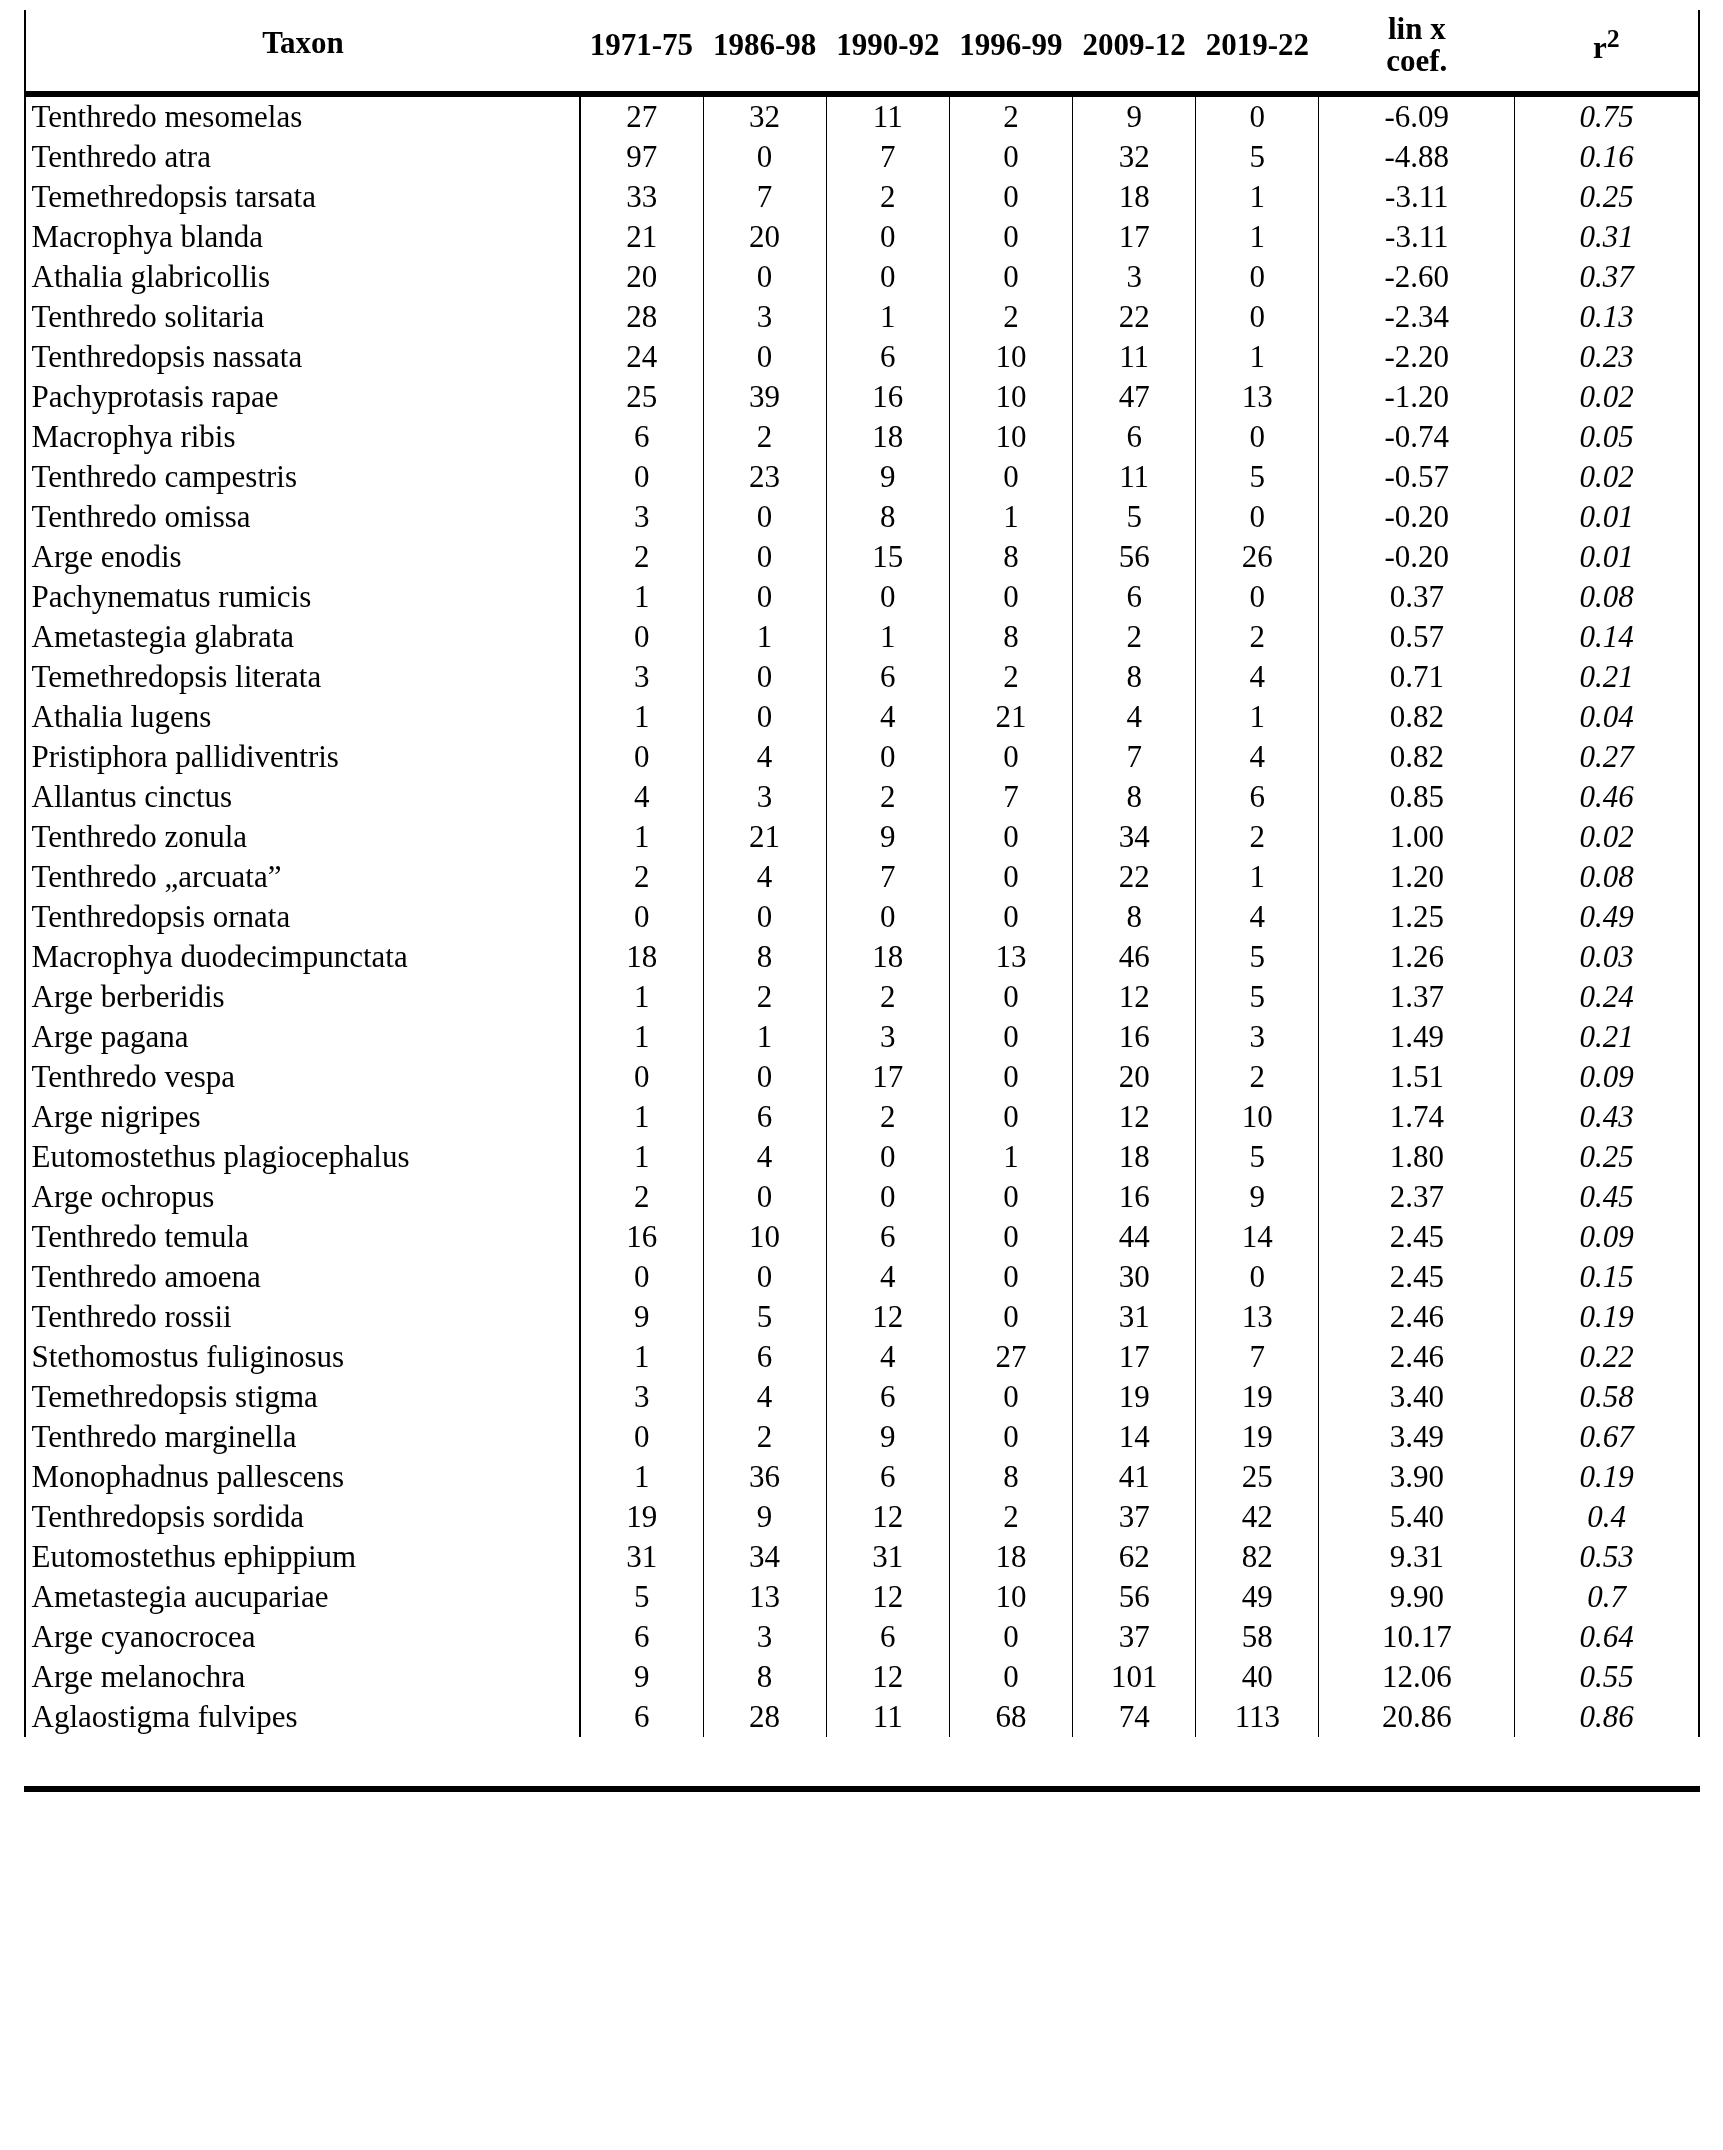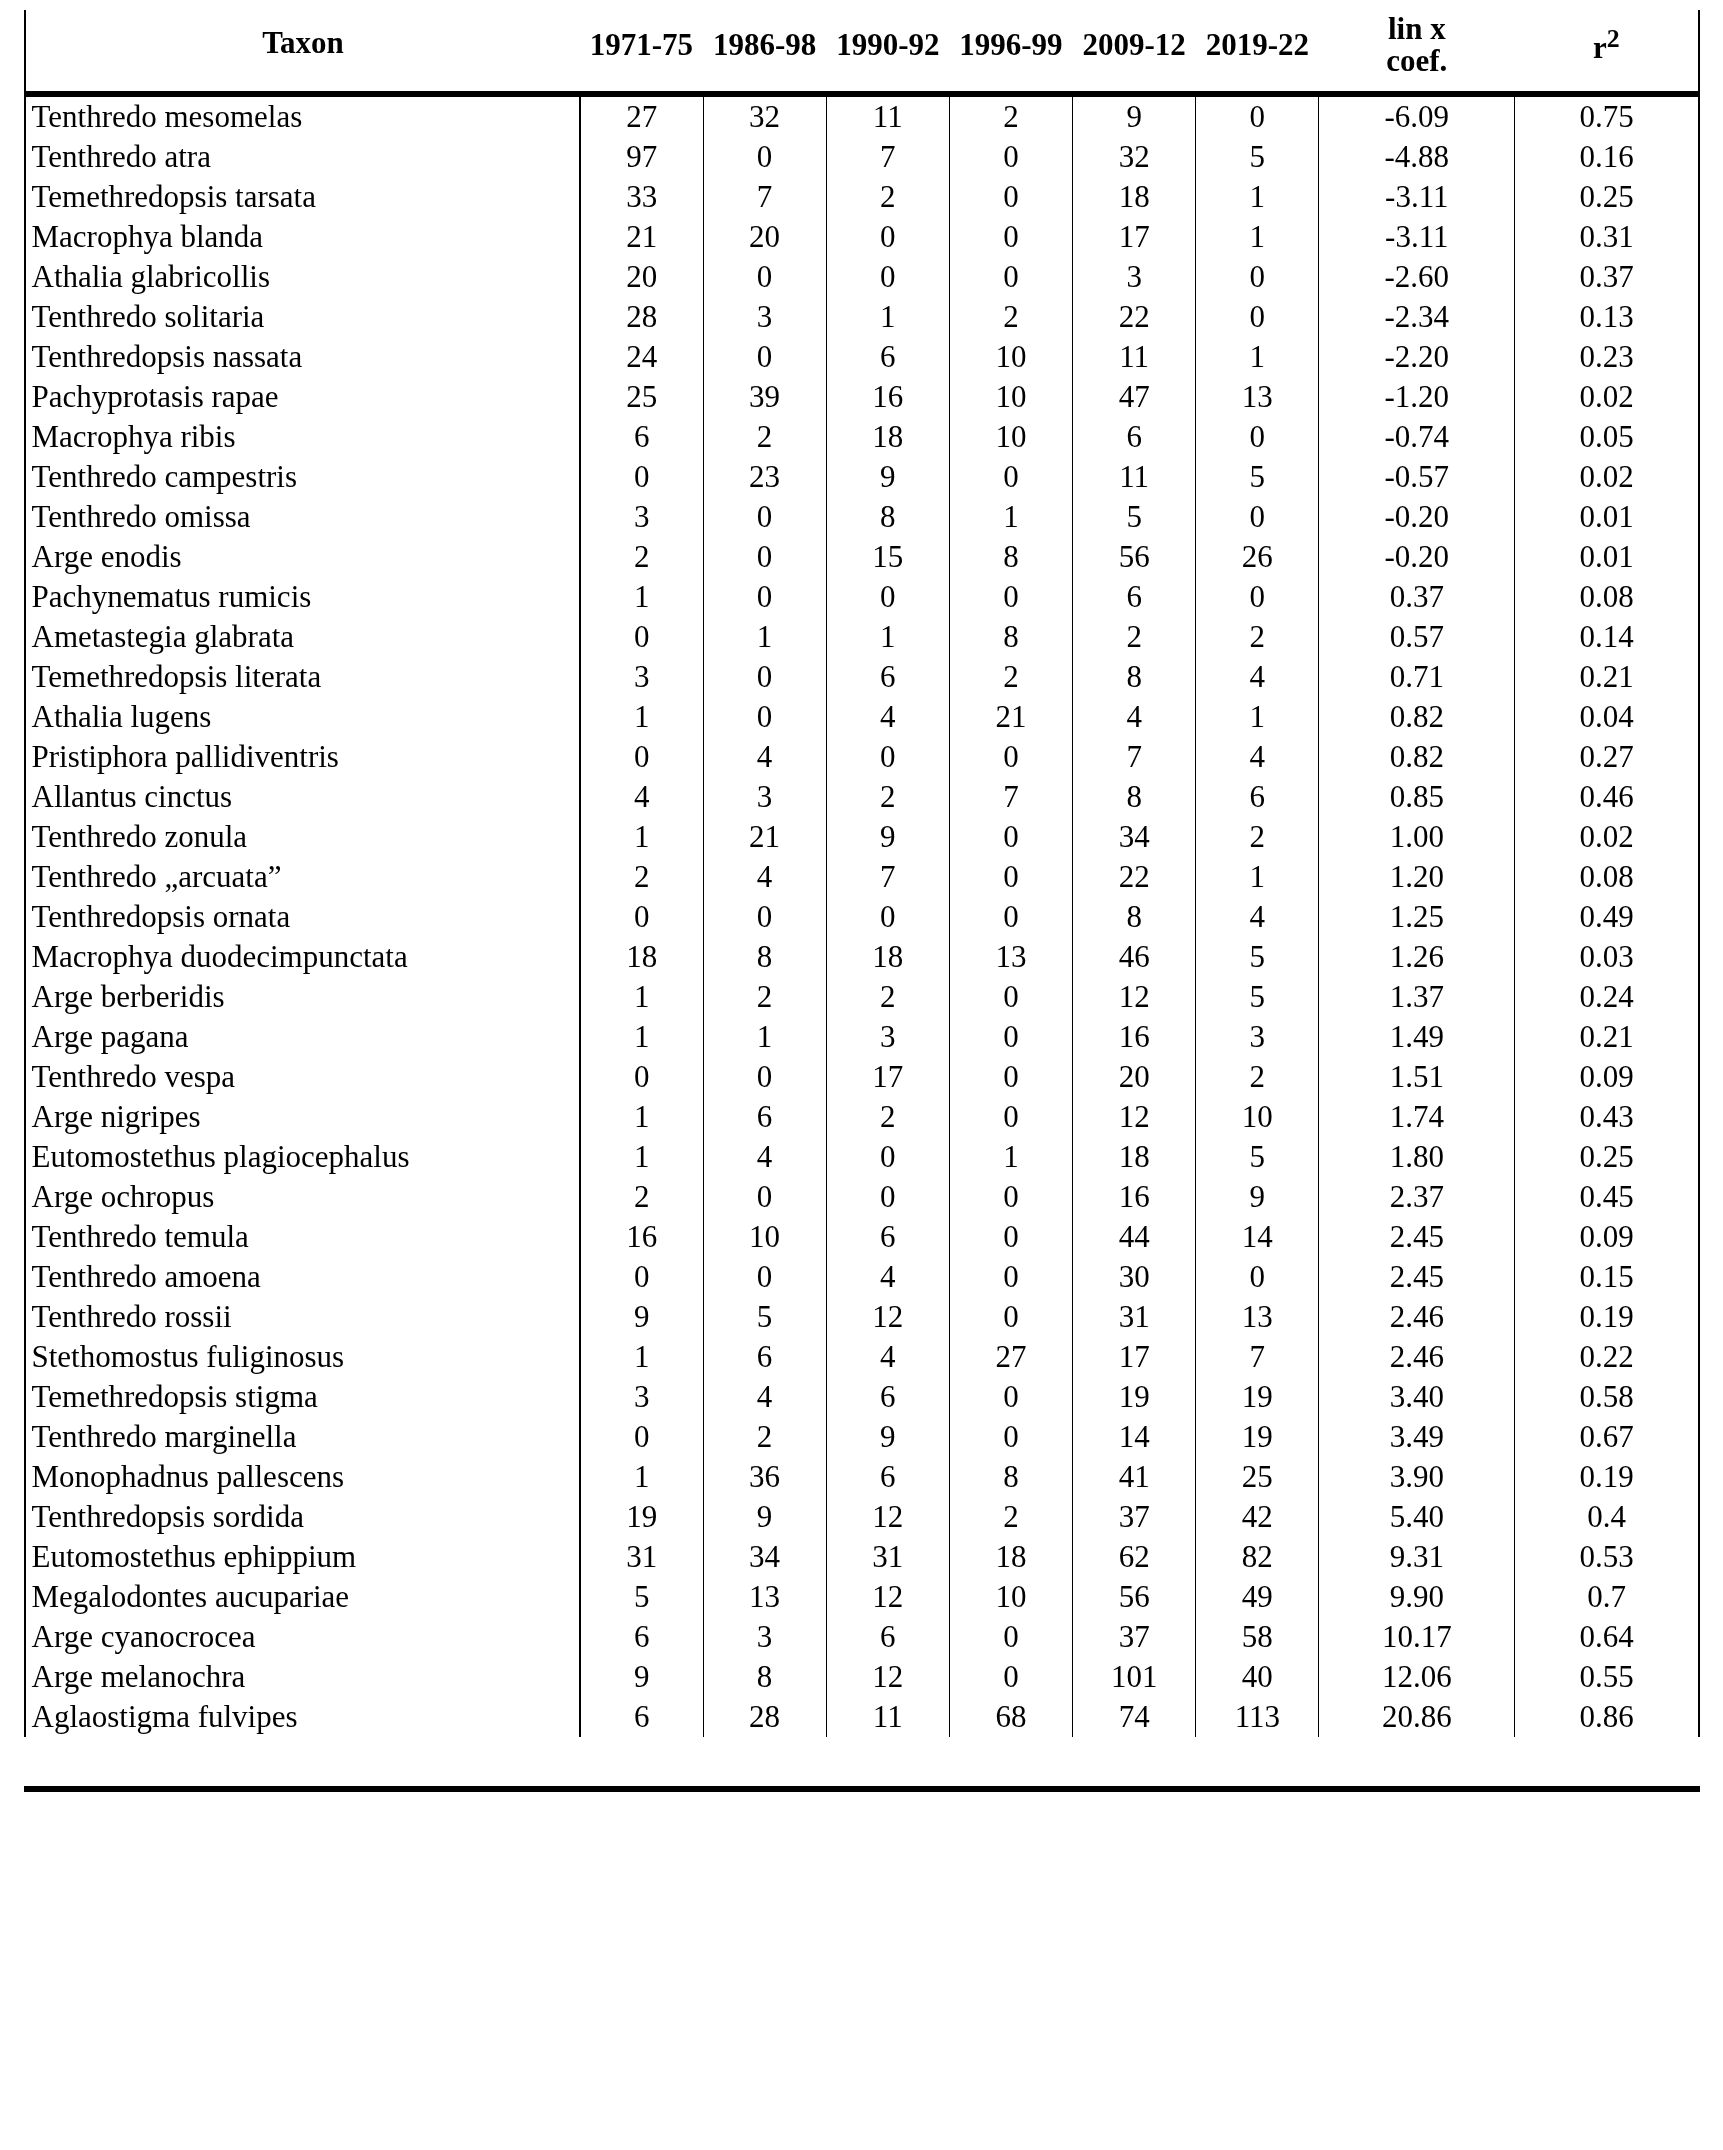--- a/index.html
+++ b/index.html
@@ -74,21 +74,21 @@
     white-space: nowrap;
   }
   tbody td.taxon-cell {
     text-align: left;
     padding-left: 5.5px;
     border-right: 2.2px solid #000;
     text-overflow: clip;
     font-family: Liberation Serif, serif;
   }
   tbody td.num-cell { text-align: center; }
-  tbody td:last-child { border-right: none; }
+  tbody td:last-child { border-right: none; font-style: italic; }
   tbody tr:last-child td { }
 
   .bottom-rule {
     position: absolute;
     left: 24px;
     width: 1676px;
     height: 6px;
     background: #000;
   }
 </style>
@@ -527,21 +527,21 @@
           <td class="num-cell">31</td>
           <td class="num-cell">34</td>
           <td class="num-cell">31</td>
           <td class="num-cell">18</td>
           <td class="num-cell">62</td>
           <td class="num-cell">82</td>
           <td class="num-cell">9.31</td>
           <td class="num-cell">0.53</td>
         </tr>
         <tr>
-          <td class="taxon-cell">Megalodontes aucupariae</td>
+          <td class="taxon-cell">Ametastegia aucupariae</td>
           <td class="num-cell">5</td>
           <td class="num-cell">13</td>
           <td class="num-cell">12</td>
           <td class="num-cell">10</td>
           <td class="num-cell">56</td>
           <td class="num-cell">49</td>
           <td class="num-cell">9.90</td>
           <td class="num-cell">0.7</td>
         </tr>
         <tr>

